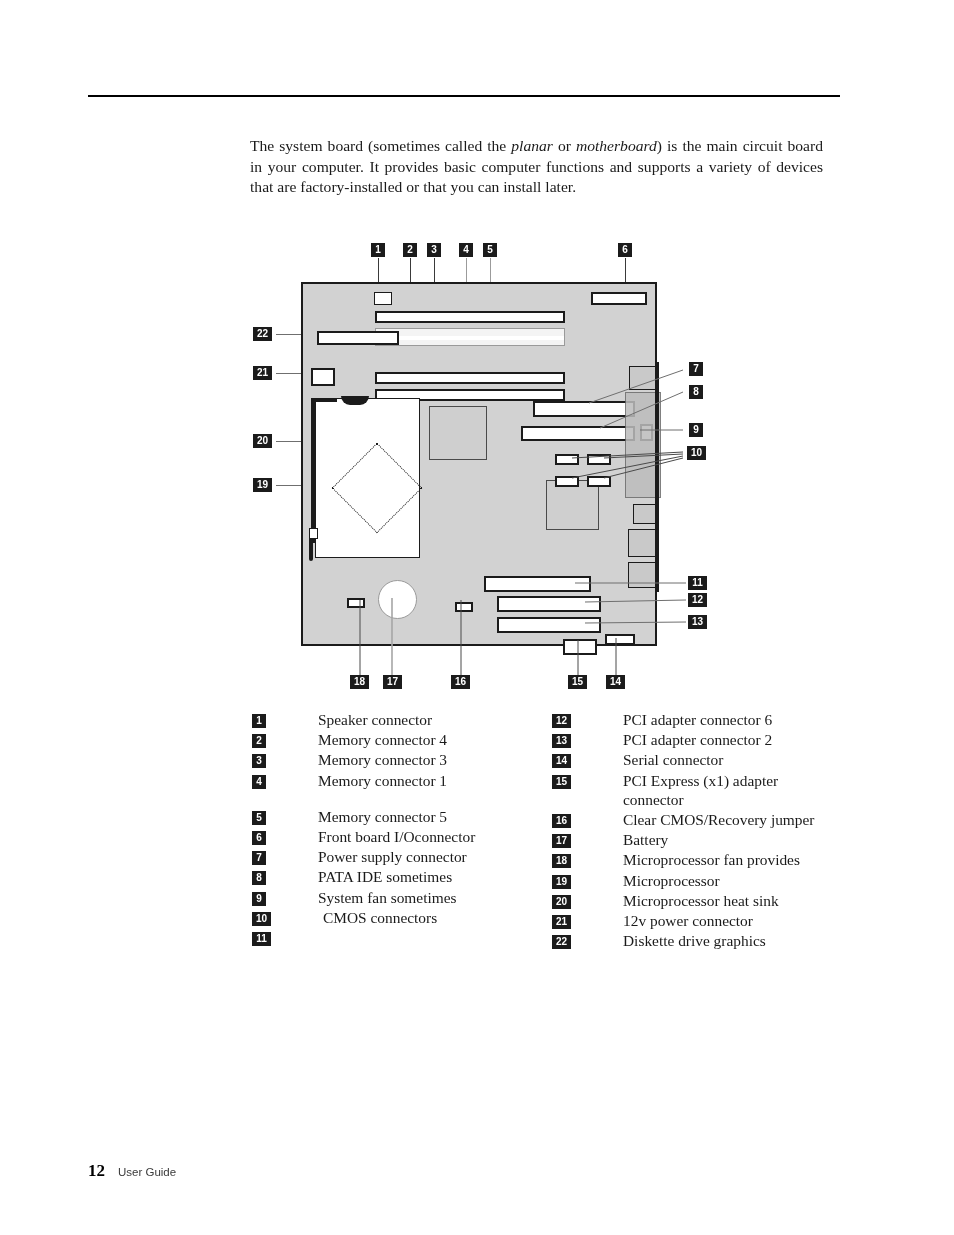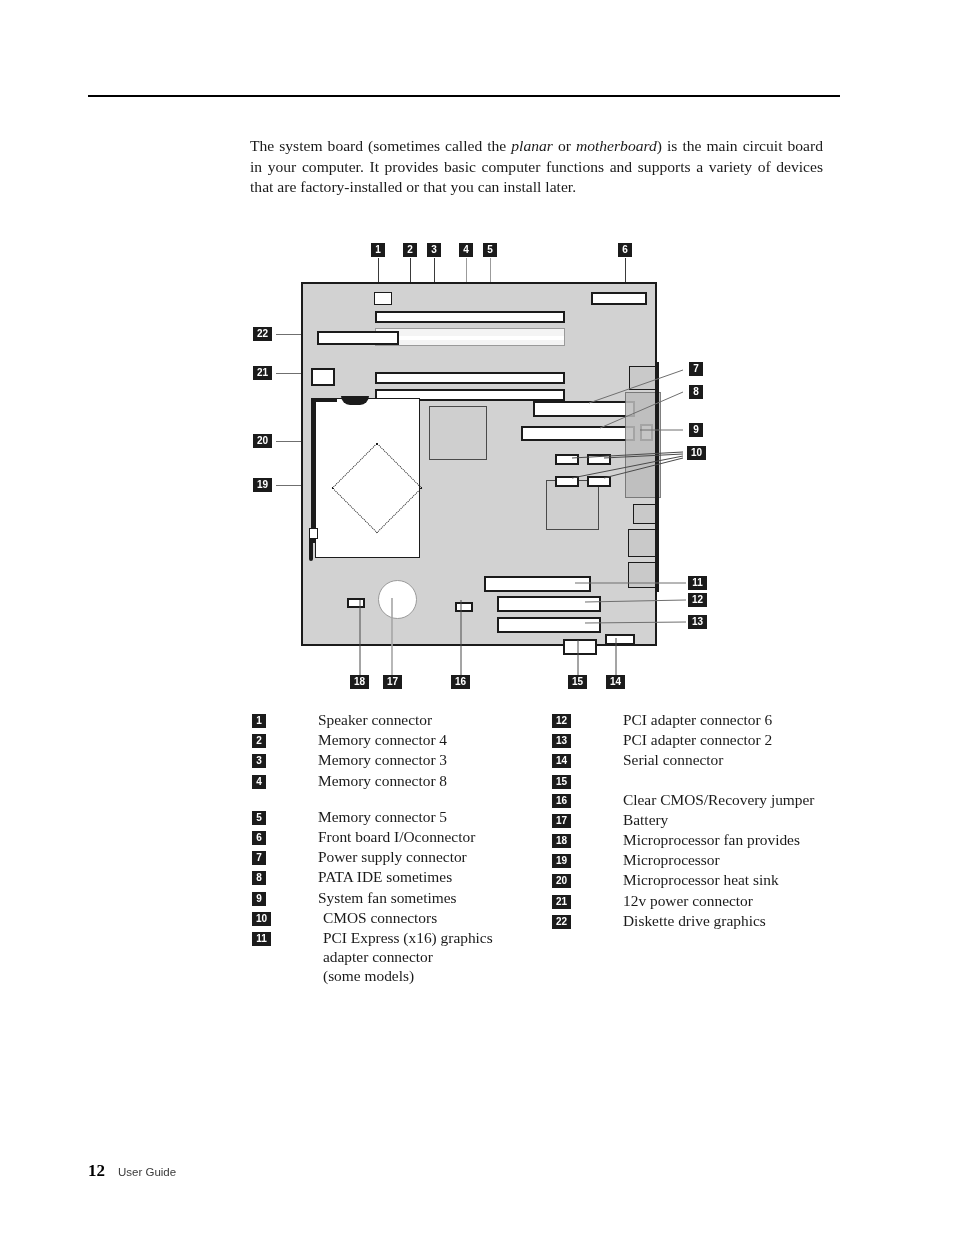--- a/index.html
+++ b/index.html
@@ -356,21 +356,21 @@
       <div class="legend-row">
         <span class="legend-badge">2</span>
         <span class="legend-text">Memory connector 4</span>
       </div>
       <div class="legend-row">
         <span class="legend-badge">3</span>
         <span class="legend-text">Memory connector 3</span>
       </div>
       <div class="legend-row">
         <span class="legend-badge">4</span>
-        <span class="legend-text">Memory connector 8</span>
+        <span class="legend-text">Memory connector 1</span>
       </div>
       <div class="legend-row gap">
         <span class="legend-badge">5</span>
         <span class="legend-text">Memory connector 5</span>
       </div>
       <div class="legend-row">
         <span class="legend-badge">6</span>
         <span class="legend-text">Front board I/Oconnector</span>
       </div>
       <div class="legend-row">
@@ -384,40 +384,39 @@
       <div class="legend-row">
         <span class="legend-badge">9</span>
         <span class="legend-text">System fan sometimes</span>
       </div>
       <div class="legend-row">
         <span class="legend-badge wide">10</span>
         <span class="legend-text">CMOS connectors</span>
       </div>
       <div class="legend-row">
         <span class="legend-badge wide">11</span>
-        <span class="legend-text">PCI Express (x16) graphics
-adapter connector
-(some models)</span>
       </div>
     </div>
   <div class="legend" id="legend-right">
       <div class="legend-row">
         <span class="legend-badge wide">12</span>
         <span class="legend-text">PCI adapter connector 6</span>
       </div>
       <div class="legend-row">
         <span class="legend-badge wide">13</span>
         <span class="legend-text">PCI adapter connector 2</span>
       </div>
       <div class="legend-row">
         <span class="legend-badge wide">14</span>
         <span class="legend-text">Serial connector</span>
       </div>
       <div class="legend-row">
         <span class="legend-badge wide">15</span>
+        <span class="legend-text">PCI Express (x1) adapter
+connector</span>
       </div>
       <div class="legend-row">
         <span class="legend-badge wide">16</span>
         <span class="legend-text">Clear CMOS/Recovery jumper</span>
       </div>
       <div class="legend-row">
         <span class="legend-badge wide">17</span>
         <span class="legend-text">Battery</span>
       </div>
       <div class="legend-row">

